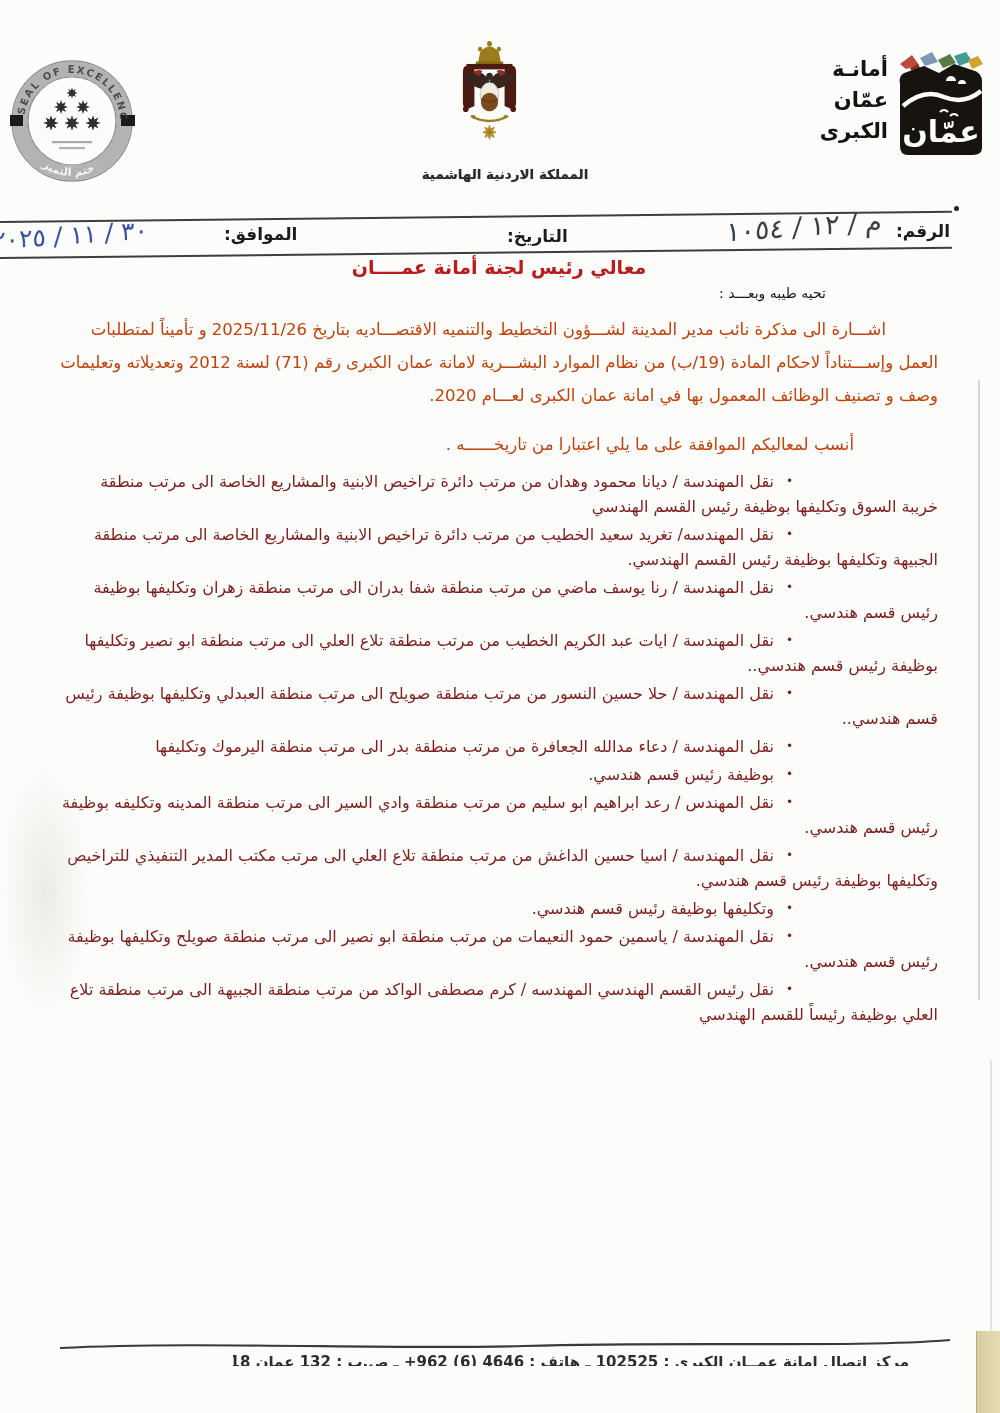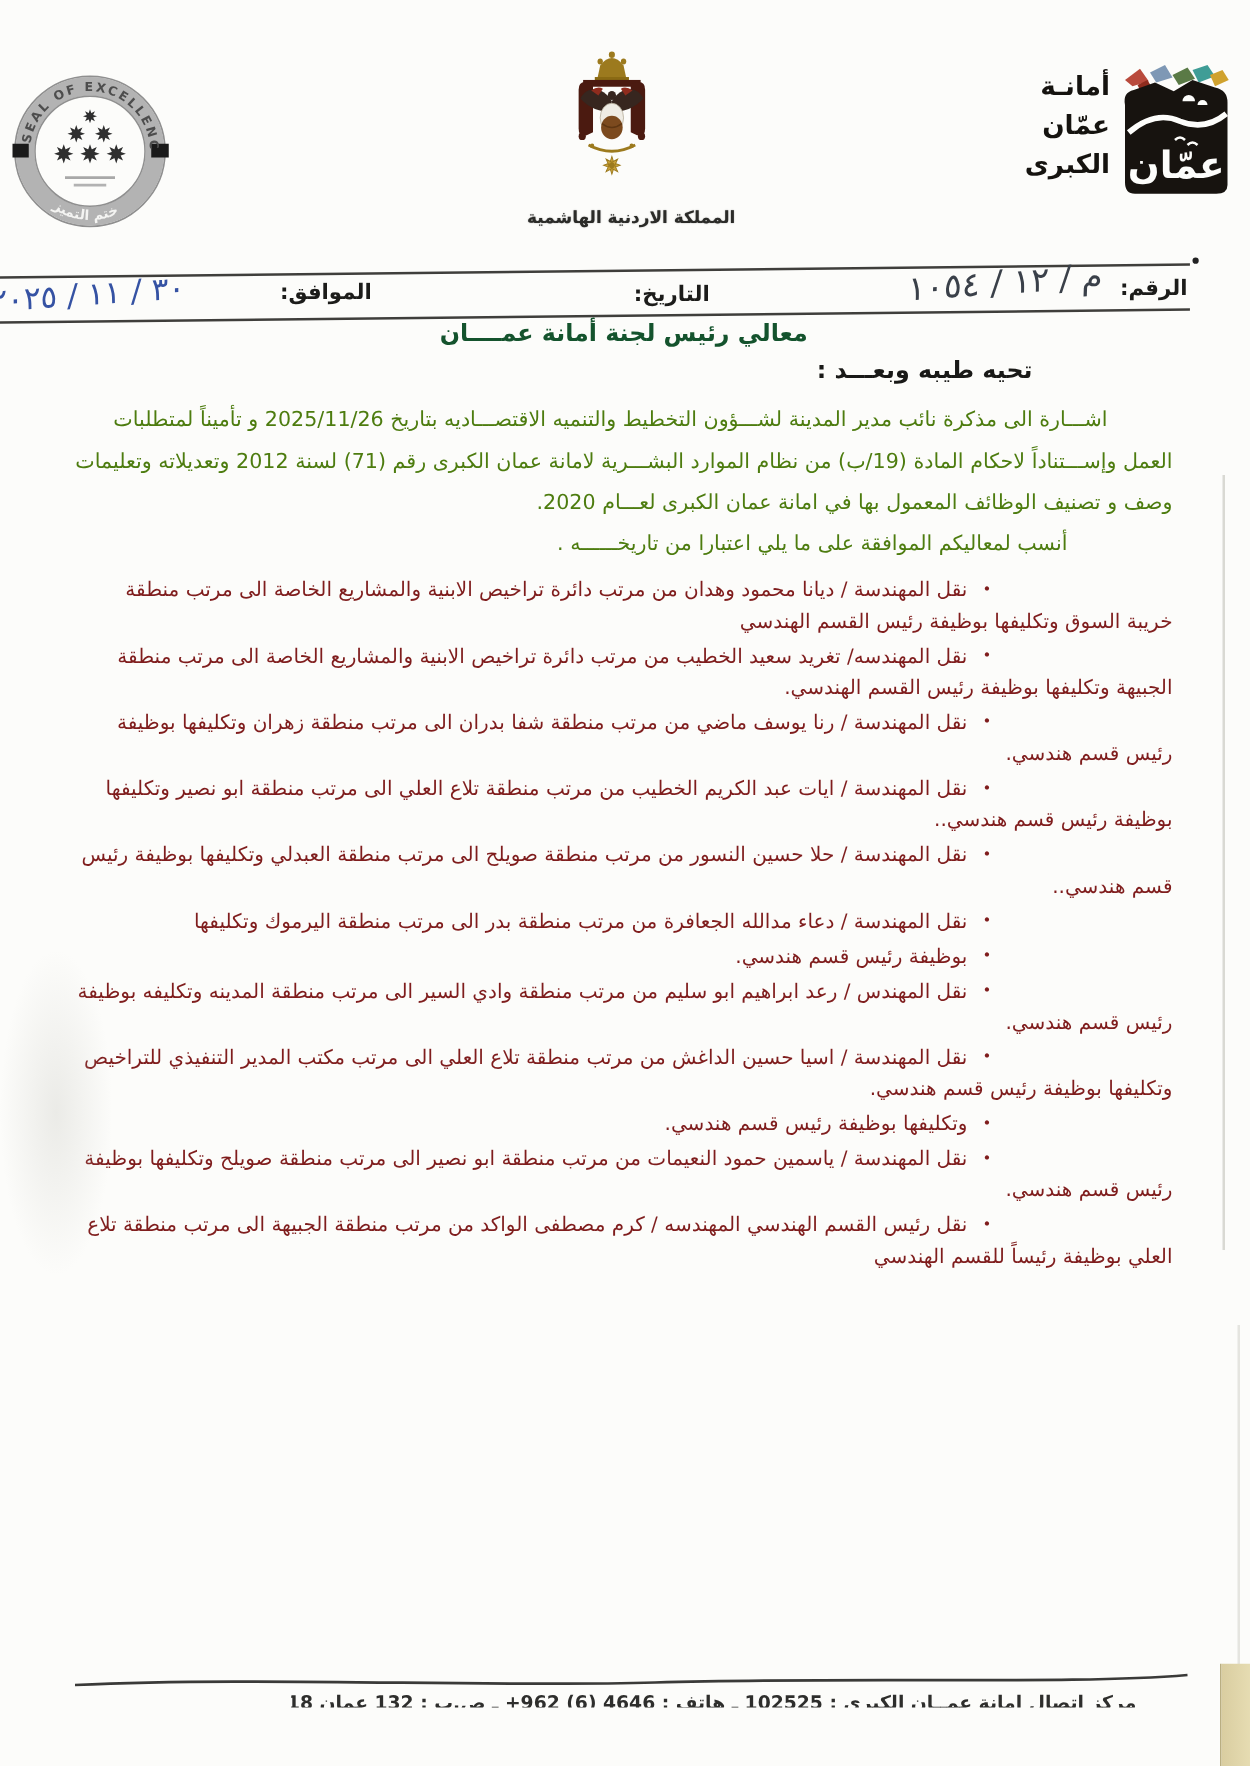--- a/index.html
+++ b/index.html
@@ -29,27 +29,27 @@
   .lbl-number{right:50px;top:221px;}
   .lbl-date{left:507px;top:226px;}
   .lbl-corr{left:224px;top:224px;}
   .hw{direction:rtl;white-space:nowrap;}
   .hw-number{right:118px;top:211px;font-size:27px;color:#3a4049;
     transform:rotate(-4deg) skewX(-6deg);letter-spacing:5px;}
   .hw-date{left:-8px;top:221px;font-size:25px;color:#3552a3;
     transform:rotate(-4deg) skewX(-4deg);letter-spacing:2px;}
   
   .content{left:60px;top:256px;width:878px;direction:rtl;text-align:right;}
-  .doc-title{text-align:center;font-weight:bold;font-size:19px;color:#14532d;}
+  .doc-title{text-align:center;font-weight:bold;font-size:19px;color:#b91c1c;}
   .greeting{margin-top:7px;padding-left:0;padding-right:0;
-    font-weight:bold;font-size:19px;color:#191917;text-indent:112px;}
-  .para{font-size:16.5px;line-height:33px;color:#4d7c0f;}
+    font-weight:normal;font-size:14px;color:#191917;text-indent:112px;}
+  .para{font-size:16.5px;line-height:33px;color:#c2410c;}
   .p1{margin-top:12px;text-indent:52px;}
   .p2{margin-top:0;text-indent:96px;}
-  .p3{margin-top:0;text-indent:84px;}
+  .p3{margin-top:16px;text-indent:84px;}
   .xfer-list{margin-top:8px;}
   .xfer{font-size:16px;line-height:25px;margin-bottom:3px;color:#7f1d1d;text-indent:145px;}
   .blt{font-size:12px;margin-left:12px;vertical-align:2px;}
   
   .footer-line{left:56px;top:1336px;}
   .footer-text{left:233px;top:1353px;width:676px;height:13px;overflow:hidden;
     direction:rtl;font-weight:bold;font-size:15px;color:#2e2e2c;white-space:nowrap;}
   
   .edge-shadow-1{right:20px;top:380px;height:620px;width:2px;
     background:rgba(175,175,165,.45);}

